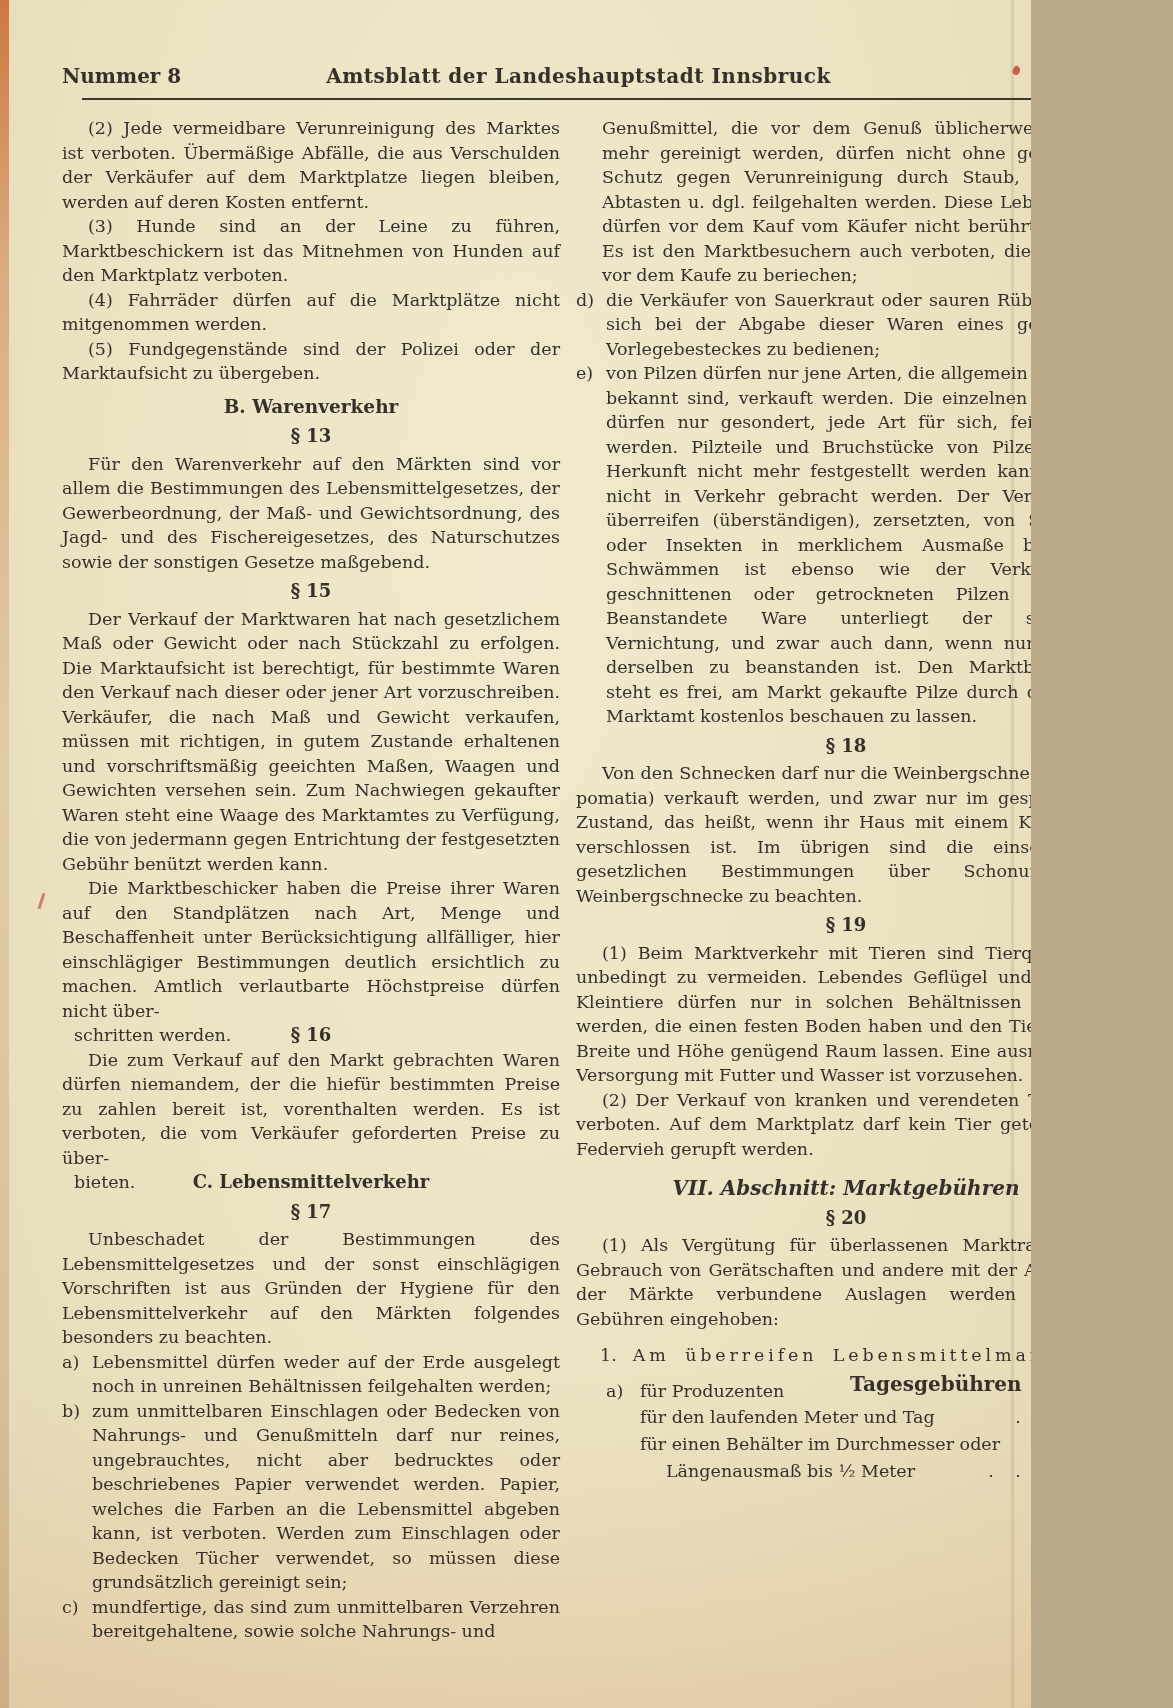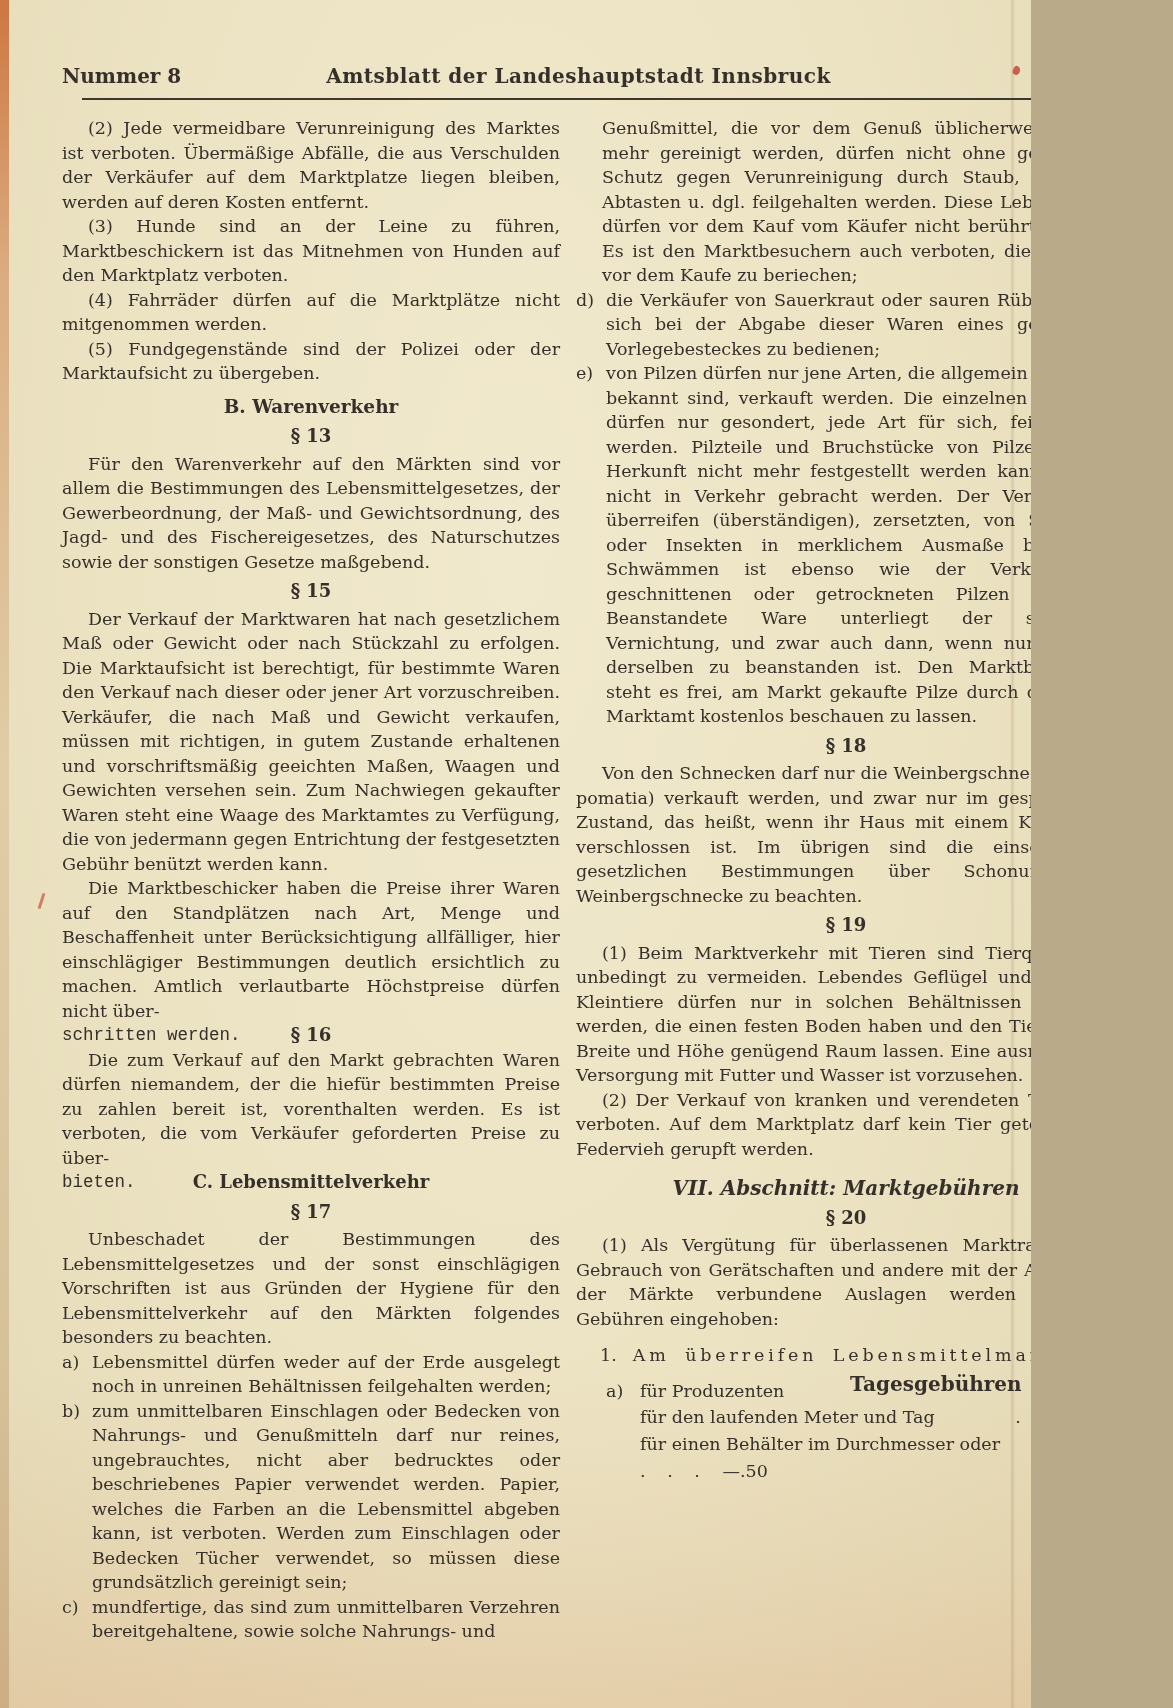--- a/index.html
+++ b/index.html
@@ -36,21 +36,21 @@
 
   .sec-head{margin:9px 0 3px;font-size:18.5px;font-weight:bold;text-align:center;text-indent:0;}
   .par-head{margin:5px 0 3px;font-size:18px;font-weight:bold;text-align:center;text-indent:0;}
   .vii{margin:15px 0 5px;font-size:20px;font-style:italic;}
 
   .li{display:flex;margin:0;}
   .li .marker{flex:none;width:30px;}
   .li .txt{flex:1;text-align:justify;}
 
   .frag-row{position:relative;height:24.5px;margin:0;}
-  .frag{position:absolute;left:0;top:0;font-family:Liberation Mono, monospace;}
+  .frag{position:absolute;left:12px;top:0;}
   .frag-head{position:absolute;left:0;right:0;top:0;text-align:center;font-weight:bold;font-size:18px;}
 
   .fee-block{margin-top:12px;}
   .fee-title{display:flex;margin:0 0 10px 24px;align-items:baseline;}
   .fee-no{flex:none;margin-right:16px;}
   .fee-spaced{letter-spacing:.22em;word-spacing:.35em;}
   .fee-a-row{display:flex;margin-left:30px;line-height:26px;}
   .fee-a-row .marker{flex:none;width:34px;}
   .fee-a-row .colhead{margin-left:auto;padding-right:50px;font-weight:bold;font-size:20px;transform:translateY(-7px);}
   .fee-a-row .colhead .cur{margin-left:30px;}
@@ -155,20 +155,21 @@
         </div>
         <div class="fee-row">
           <span class="fl">für den laufenden Meter und Tag</span>
           <span class="dots">. .</span>
           <span class="val">—.50</span>
         </div>
         <div class="fee-row">
           <span class="fl">für einen Behälter im Durchmesser oder</span>
         </div>
         <div class="fee-row indent2">
+          <span class="fl">Längenausmaß bis ½ Meter</span>
           <span class="dots">. . .</span>
           <span class="val">—.50</span>
         </div>
       </div>
     </section>
 
   </main>
 </div>
 
 </body></html>

